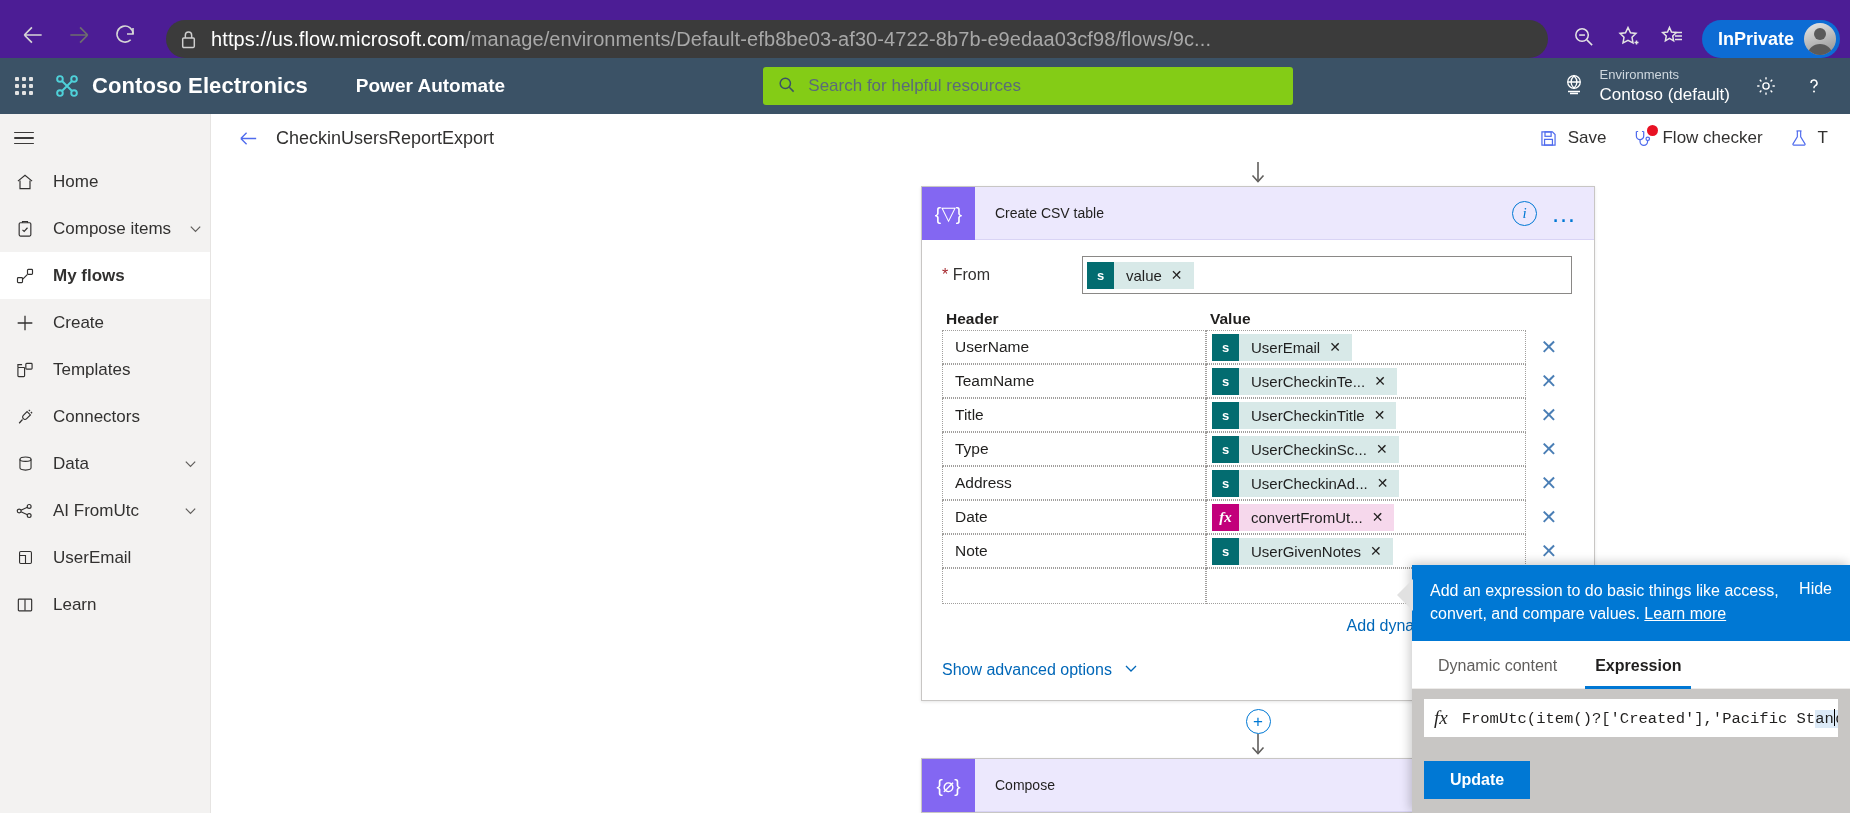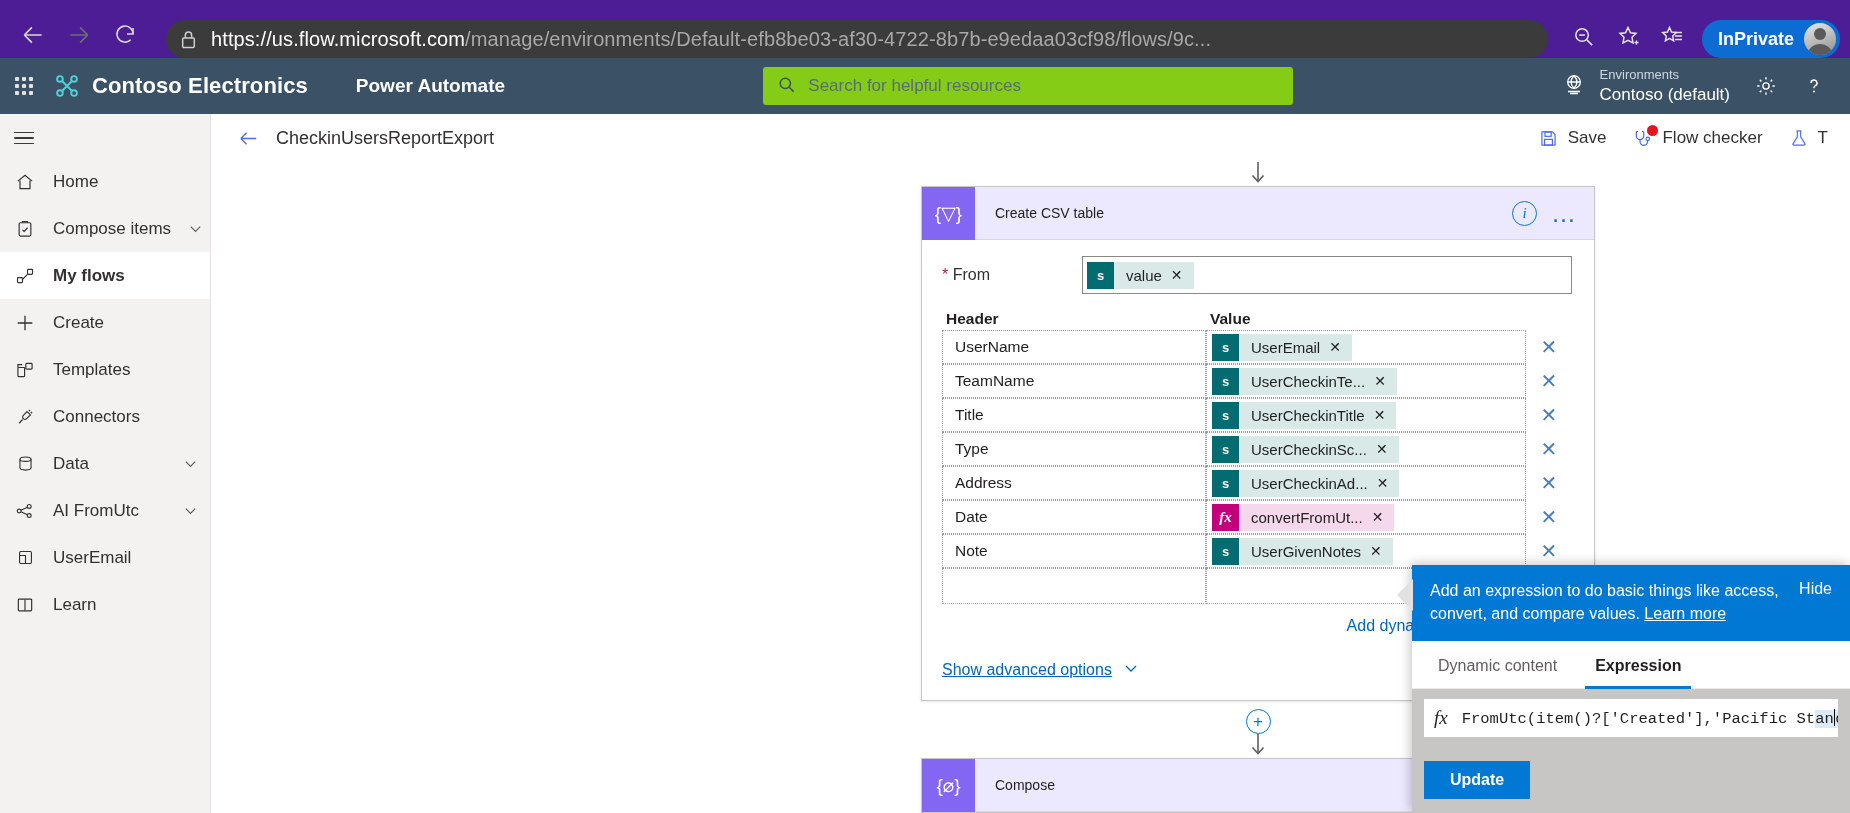--- a/index.html
+++ b/index.html
@@ -198,21 +198,21 @@
   .add-dyn {
     display: flex; align-items: center; justify-content: flex-end; gap: 9px;
     margin-top: 12px; padding-right: 47px;
   }
   .add-dyn .lbl { color: #0067b8; font-size: 16px; }
   .add-dyn .plusbox {
     width: 20px; height: 20px; background: #0067b8; color: #fff;
     display: flex; align-items: center; justify-content: center; font-size: 14px;
     font-weight: 700; border-radius: 2px;
   }
-  .show-adv { display: flex; align-items: center; gap: 11px; margin-top: 24px; color: #0067b8; font-size: 16px; text-decoration: underline; }
+  .show-adv { display: flex; align-items: center; gap: 11px; margin-top: 24px; color: #0067b8; font-size: 16px; }
 
   .plus-node {
     width: 25px; height: 25px; border-radius: 50%; border: 1.5px solid #0078d4;
     color: #0078d4; display: flex; align-items: center; justify-content: center;
     font-size: 17px; background: #fff;
   }
 
   
   .flyout {
     position: absolute; right: 0; bottom: 0; width: 438px;

